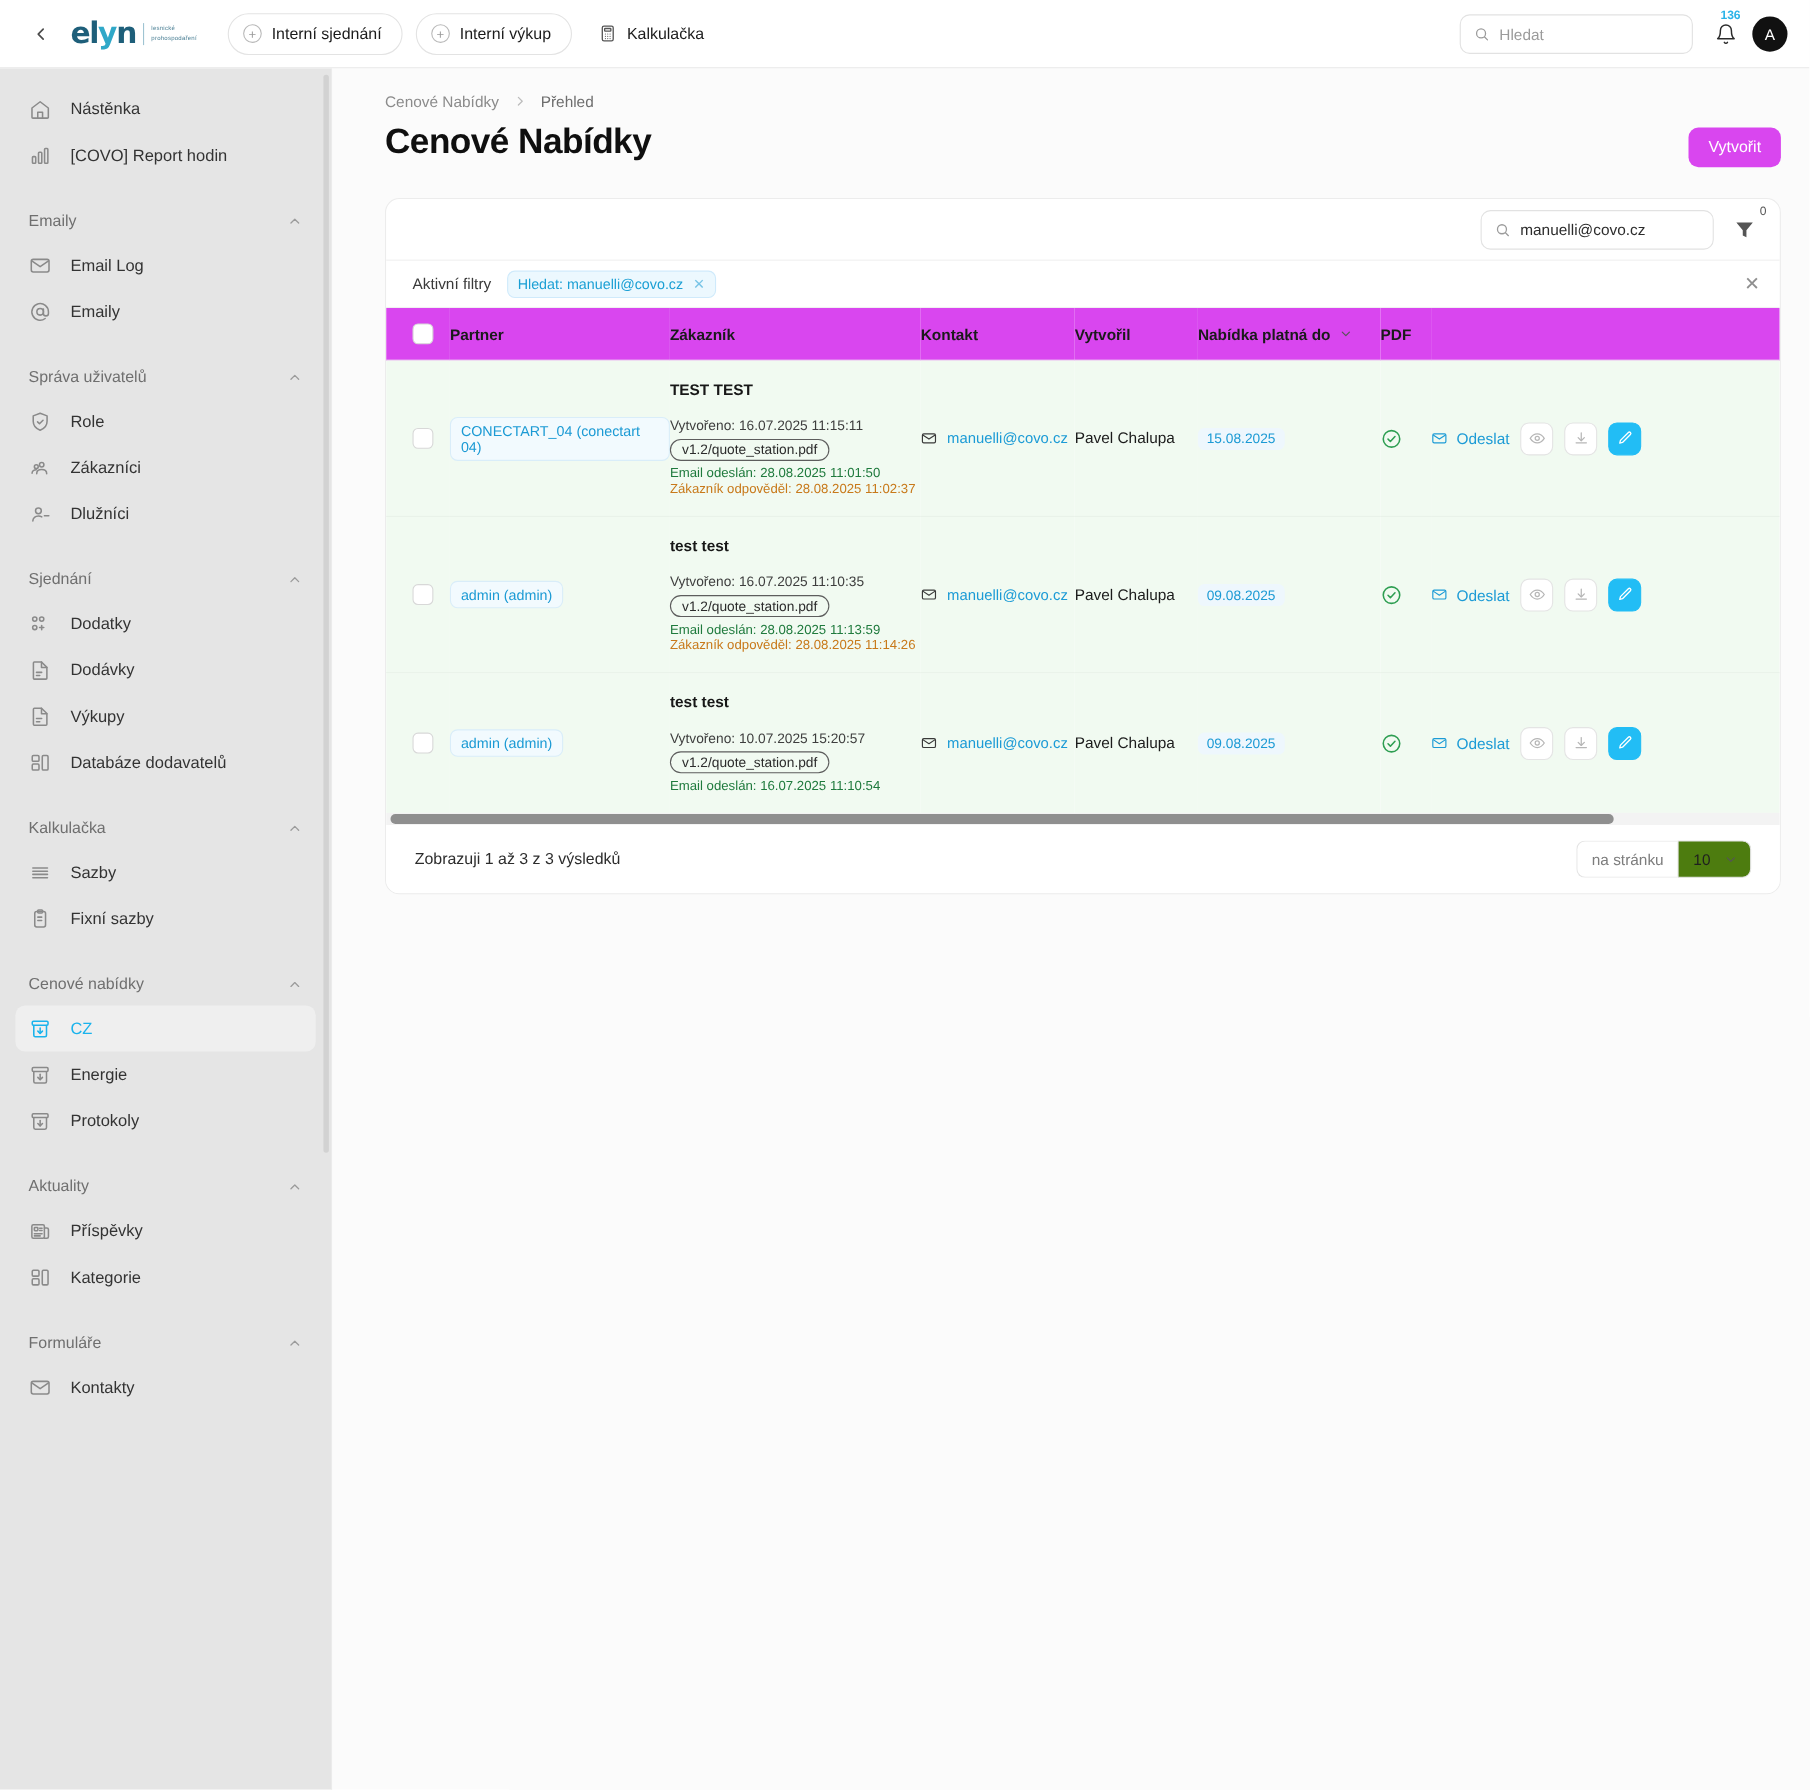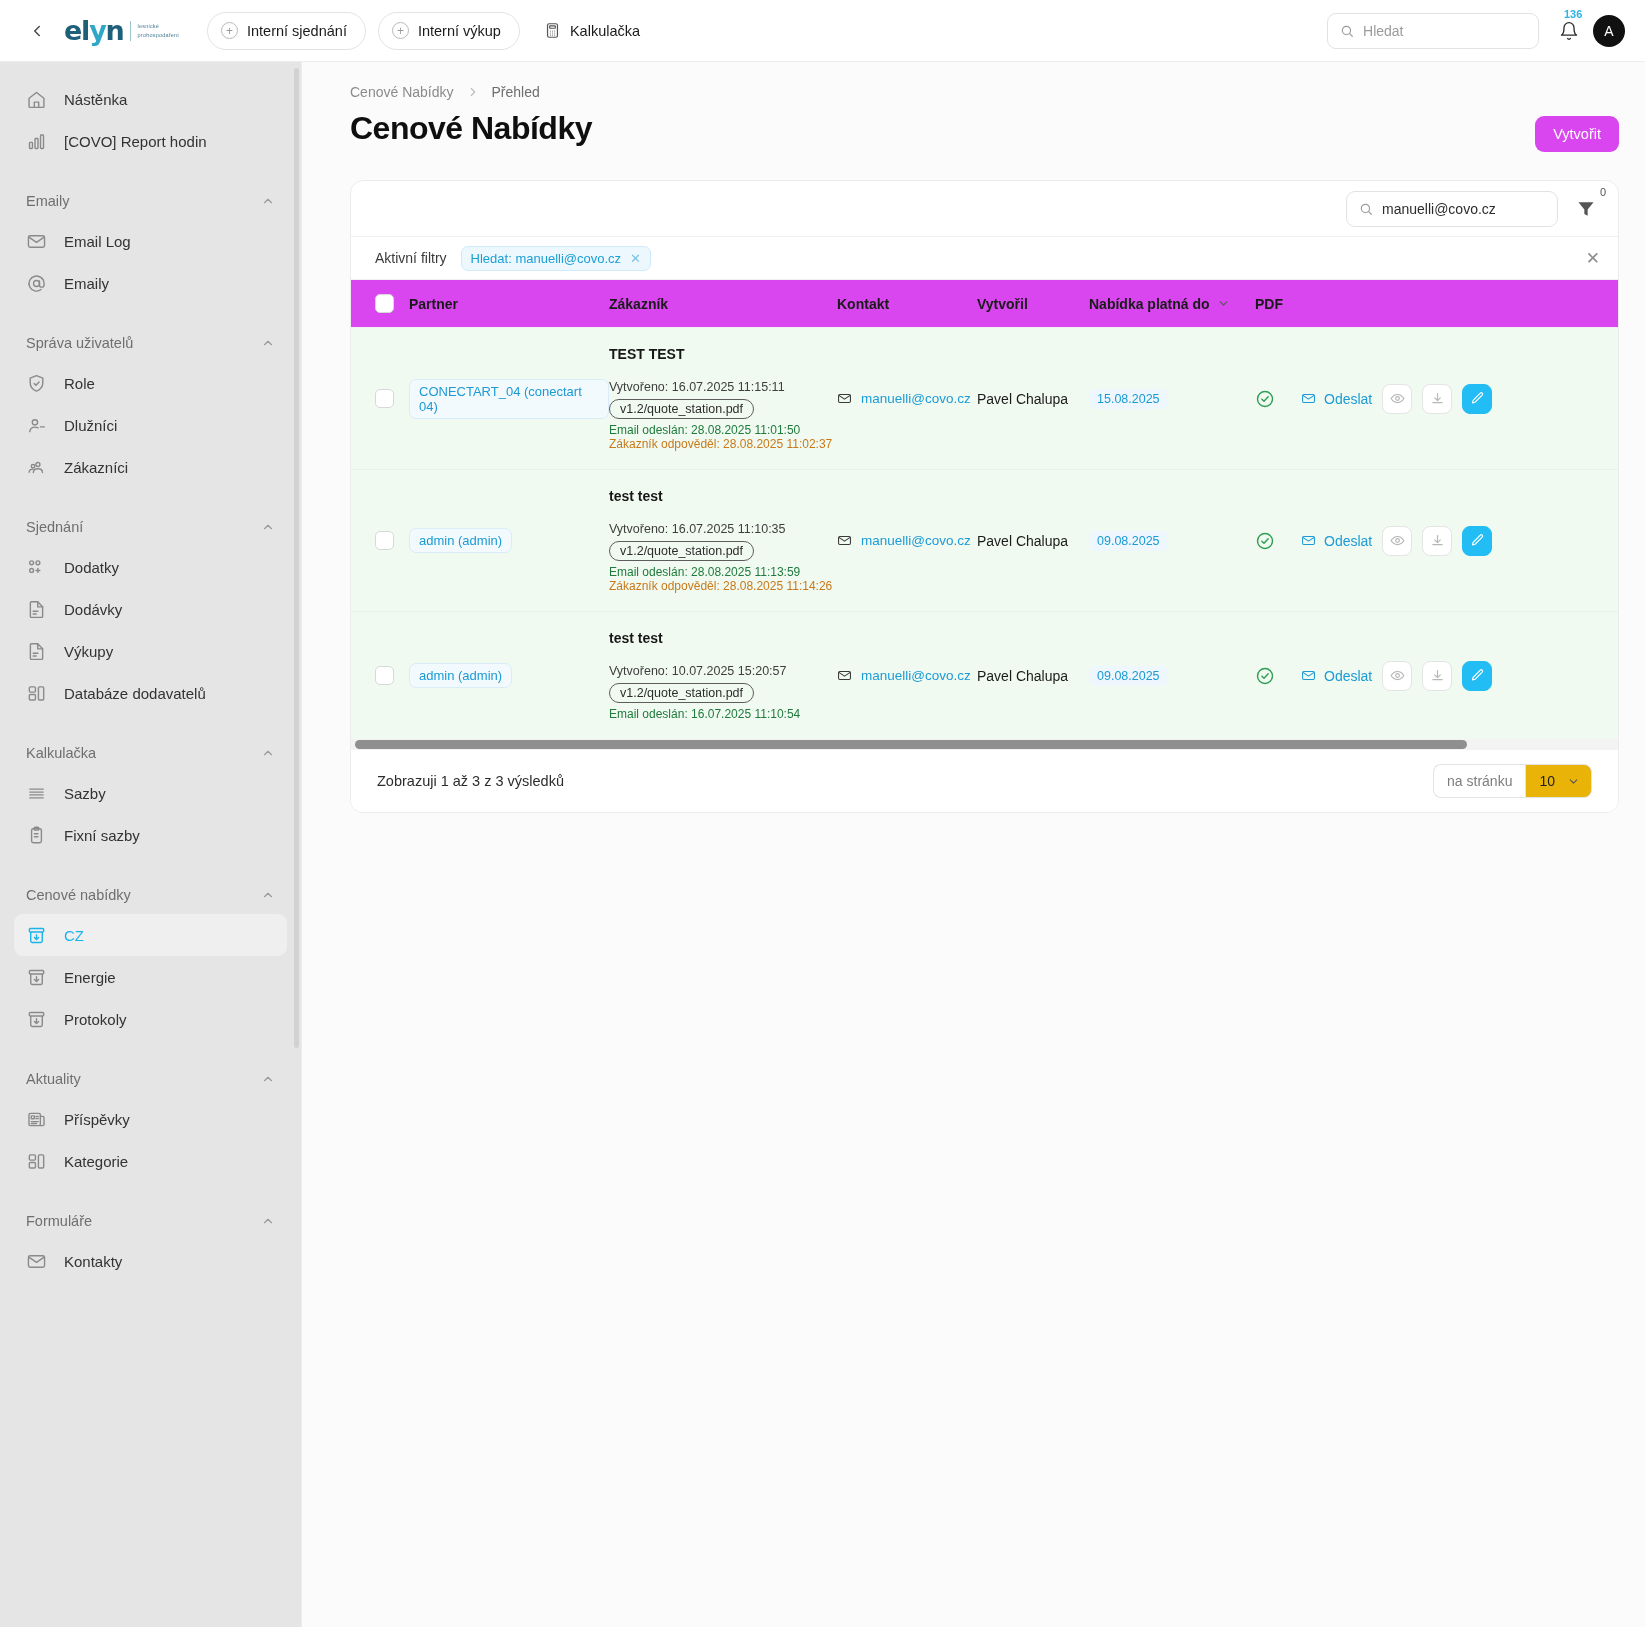--- a/index.html
+++ b/index.html
@@ -218,21 +218,21 @@
   .foot-text { font-size: 14.5px; color: #2c2c2c; }
   .perpage { display: flex; align-items: center; }
   .perpage .lbl {
     height: 34px; display: flex; align-items: center; padding: 0 13px;
     border: 1px solid #e4e4e4; border-right: none; border-radius: 8px 0 0 8px;
     font-size: 14px; color: #7d7d7d; background: #fff;
   }
   .perpage .val {
     height: 34px; display: flex; align-items: center; gap: 12px; padding: 0 11px 0 13px;
     border: 1px solid #e4e4e4; border-radius: 0 8px 8px 0; font-size: 14px;
-    color: #1f1f1f; background: #eab308; cursor: pointer;
+    color: #1f1f1f; background: #4d7c0f; cursor: pointer;
   }
   svg { display: block; }
 </style>
 </head>
 <body>
 
 <div class="app">
 
   <div class="topbar">
     <div class="back-btn">
@@ -364,37 +364,37 @@
               <svg width="21" height="21" viewBox="0 0 24 24" fill="none" stroke="currentColor" stroke-width="1.6" stroke-linecap="round" stroke-linejoin="round">
                 <path d="M12 3 4.8 5.8v5.6c0 4.3 3 7.7 7.2 9.3 4.2-1.6 7.2-5 7.2-9.3V5.8z"></path>
                 <polyline points="9.3 12 11.3 14 15 10.3"></polyline>
               </svg>
             </span>
             <span>Role</span>
           </div>
           <div class="sb-item">
             <span class="ico">
               <svg width="21" height="21" viewBox="0 0 24 24" fill="none" stroke="currentColor" stroke-width="1.6" stroke-linecap="round" stroke-linejoin="round">
-                <circle cx="10.2" cy="8.4" r="3"></circle>
-                <path d="M4.4 19c0-3.2 2.6-5.2 5.8-5.2 1.3 0 2.5.3 3.5.9"></path>
-                <line x1="16.4" y1="13.6" x2="21" y2="13.6"></line>
-              </svg>
-            </span>
-            <span>Dlužníci</span>
-          </div>
-          <div class="sb-item">
-            <span class="ico">
-              <svg width="21" height="21" viewBox="0 0 24 24" fill="none" stroke="currentColor" stroke-width="1.6" stroke-linecap="round" stroke-linejoin="round">
                 <circle cx="13.6" cy="8.6" r="2.3"></circle>
                 <circle cx="8" cy="10.6" r="2"></circle>
                 <path d="M3.6 17.4c0-2.3 2-3.6 4.4-3.6"></path>
                 <path d="M8.4 17.8c0-2.7 2.3-4.3 5.2-4.3s5.2 1.6 5.2 4.3"></path>
               </svg>
             </span>
             <span>Zákazníci</span>
+          </div>
+          <div class="sb-item">
+            <span class="ico">
+              <svg width="21" height="21" viewBox="0 0 24 24" fill="none" stroke="currentColor" stroke-width="1.6" stroke-linecap="round" stroke-linejoin="round">
+                <circle cx="10.2" cy="8.4" r="3"></circle>
+                <path d="M4.4 19c0-3.2 2.6-5.2 5.8-5.2 1.3 0 2.5.3 3.5.9"></path>
+                <line x1="16.4" y1="13.6" x2="21" y2="13.6"></line>
+              </svg>
+            </span>
+            <span>Dlužníci</span>
           </div>
           <div class="sb-group">
             <span class="lbl">Sjednání</span>
             <span class="chev">
               <svg width="14" height="14" viewBox="0 0 24 24" fill="none" stroke="currentColor" stroke-width="2" stroke-linecap="round" stroke-linejoin="round">
                 <polyline points="18 15 12 9 6 15"></polyline>
               </svg>
             </span>
           </div>
           <div class="sb-item">

